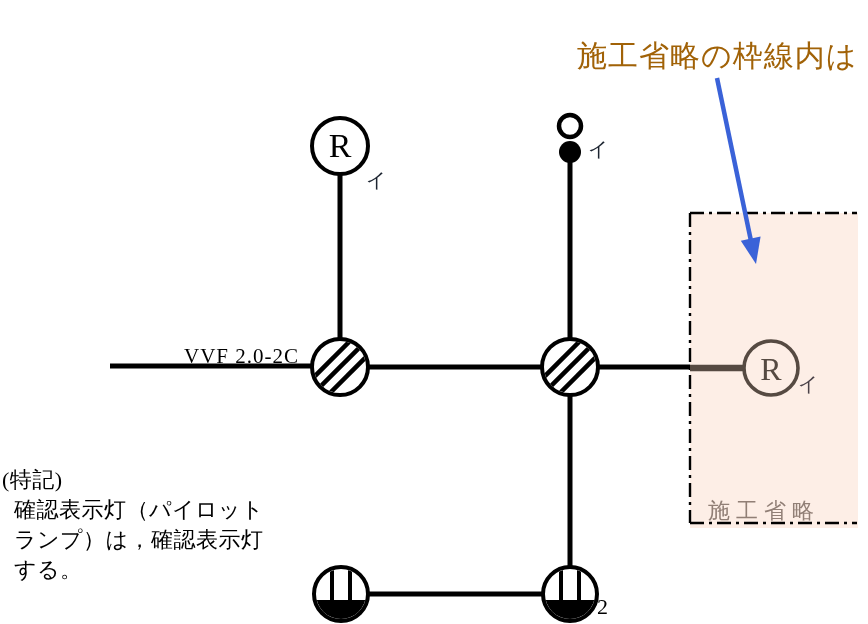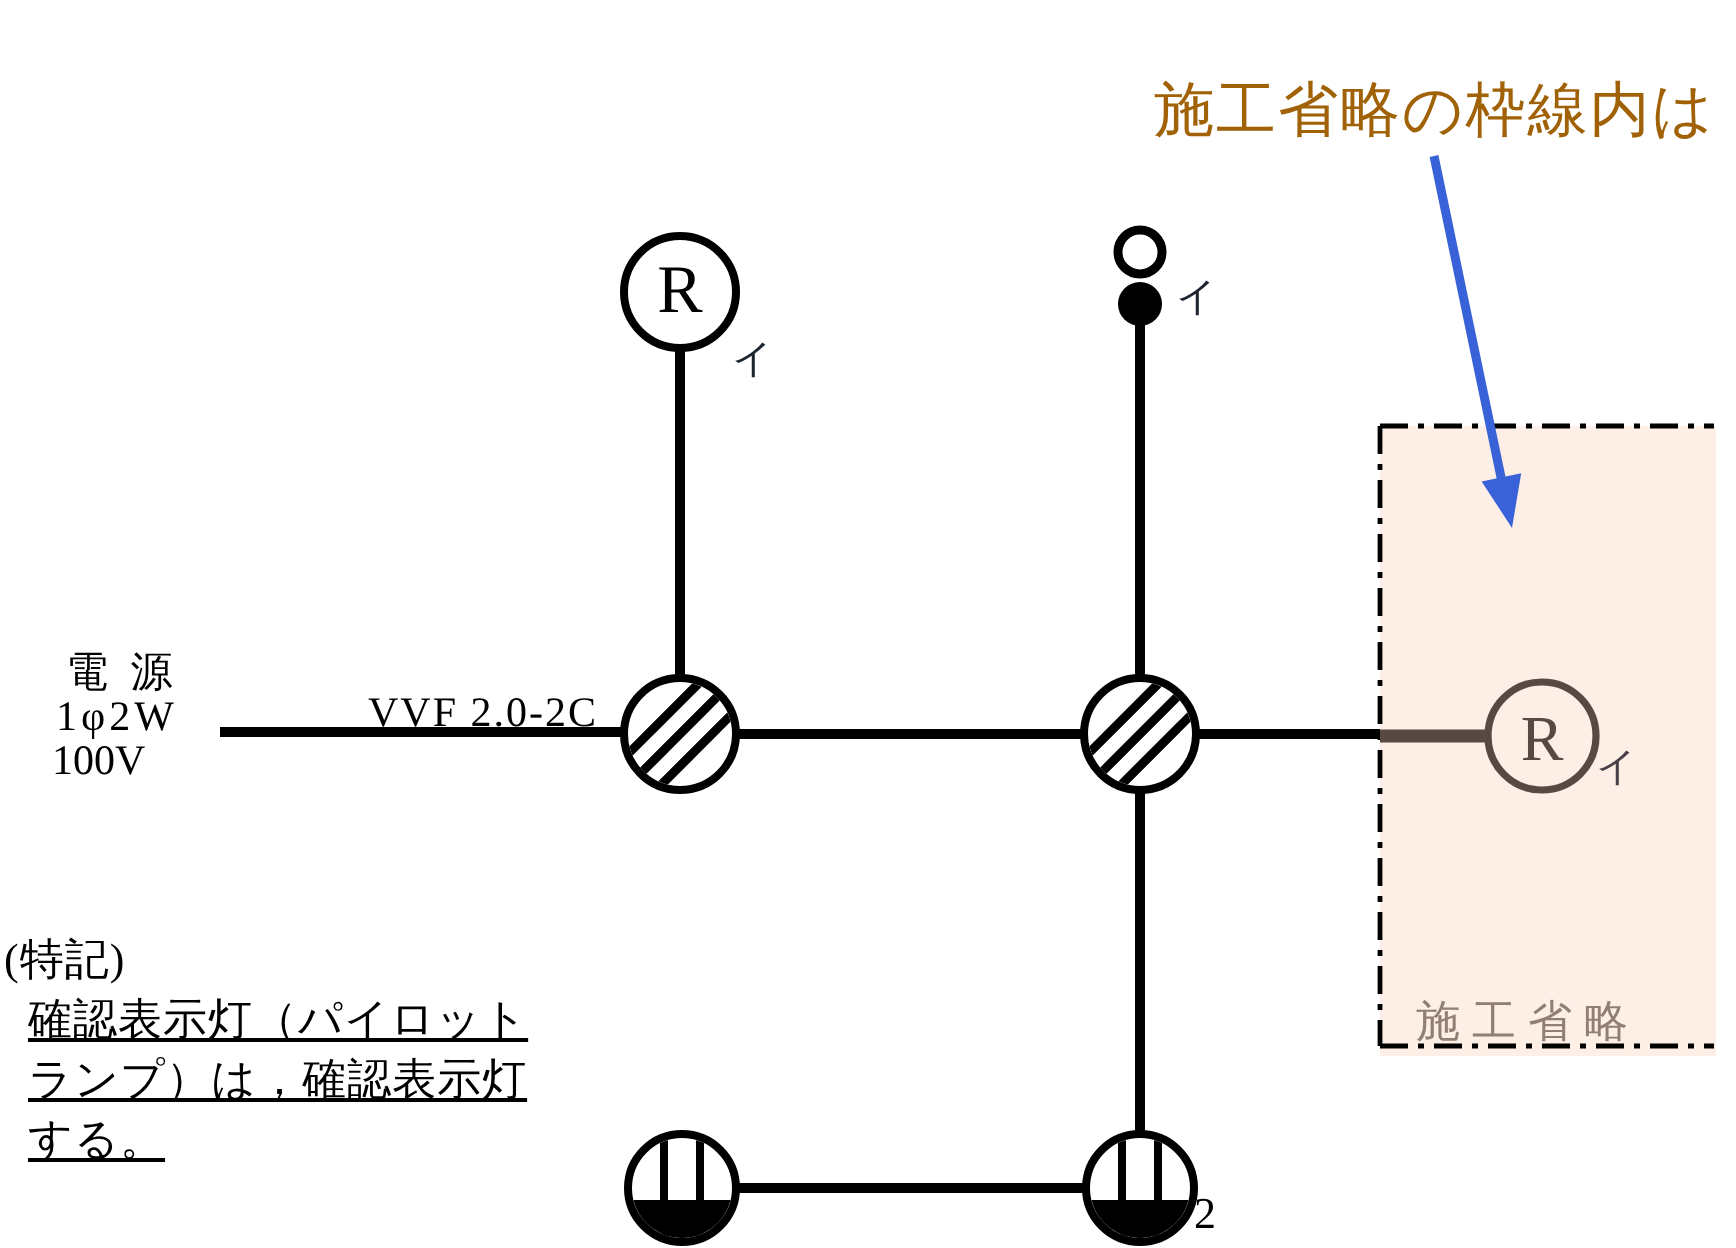--- a/index.html
+++ b/index.html
@@ -85,21 +85,21 @@
     white-space: nowrap;
   }
   .special-note {
     left: 2px;
     top: 465px;
     font-size: 22px;
     line-height: 30px;
     letter-spacing: 0.5px;
     white-space: nowrap;
   }
-  .special-note .indent { padding-left: 12px; text-decoration: underline; }
+  .special-note .indent { padding-left: 12px; }
 </style>
 </head>
 <body>
 
 <div class="canvas">
 
   <svg class="diagram" viewBox="0 0 868 624" xmlns="http://www.w3.org/2000/svg">
     <defs>
       <clipPath id="jb1clip">
           <circle cx="340" cy="367" r="26"></circle>
@@ -182,25 +182,20 @@
         <line x1="561" y1="568" x2="561" y2="602" stroke="#000000" stroke-width="4"></line>
         <line x1="579" y1="568" x2="579" y2="602" stroke="#000000" stroke-width="4"></line>
       </g>
     </g>
   </svg>
 
   <div class="abs annotation">
     <div>施工省略の枠線内は</div>
   </div>
 
-  <div class="abs source-block">
-    <div class="l1">電 源</div>
-    <div class="l2">1φ2W</div>
-    <div class="l3">100V</div>
-  </div>
 
   <div class="abs cable-label">VVF 2.0-2C</div>
 
   <div class="abs dev-letter lamp-top-letter">R</div>
   <div class="abs circuit-label circuit-lamp-top">イ</div>
   <div class="abs circuit-label circuit-rosette">イ</div>
   <div class="abs dev-letter lamp-omit-letter">R</div>
   <div class="abs circuit-label circuit-lamp-omit">イ</div>
   <div class="abs outlet-count">2</div>
 

